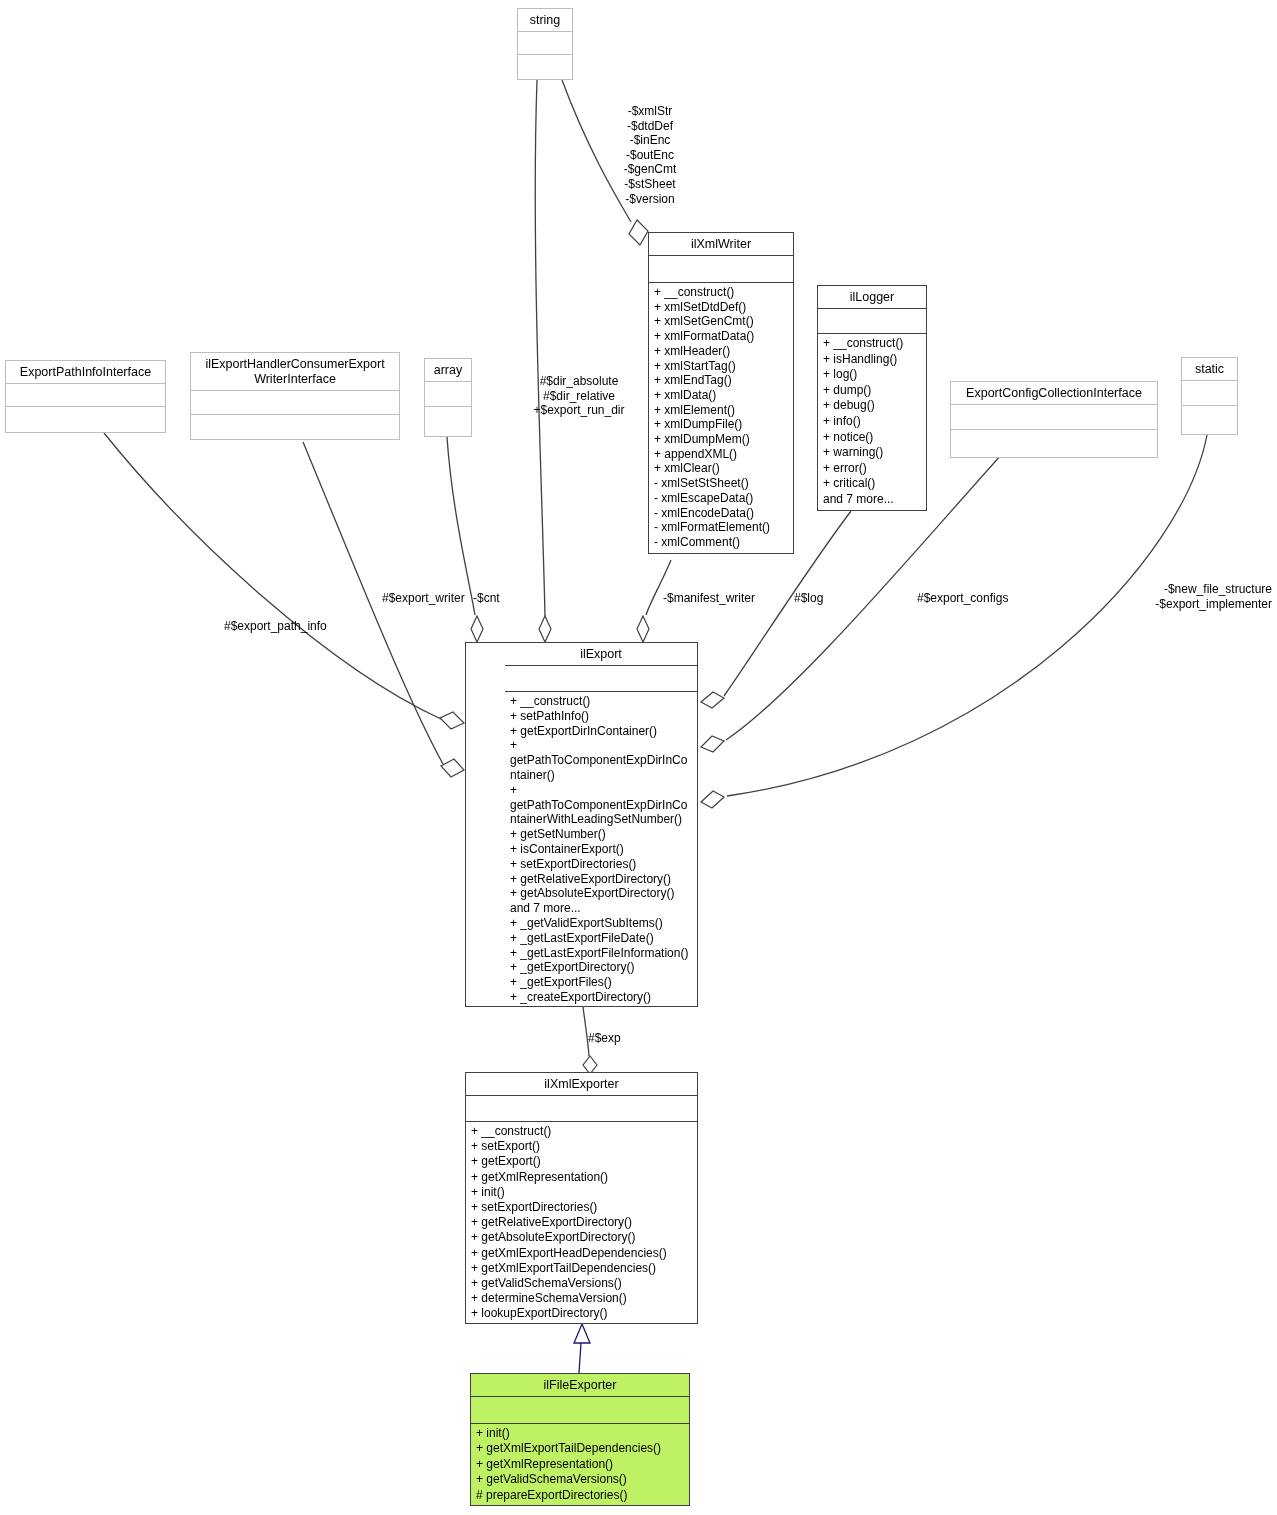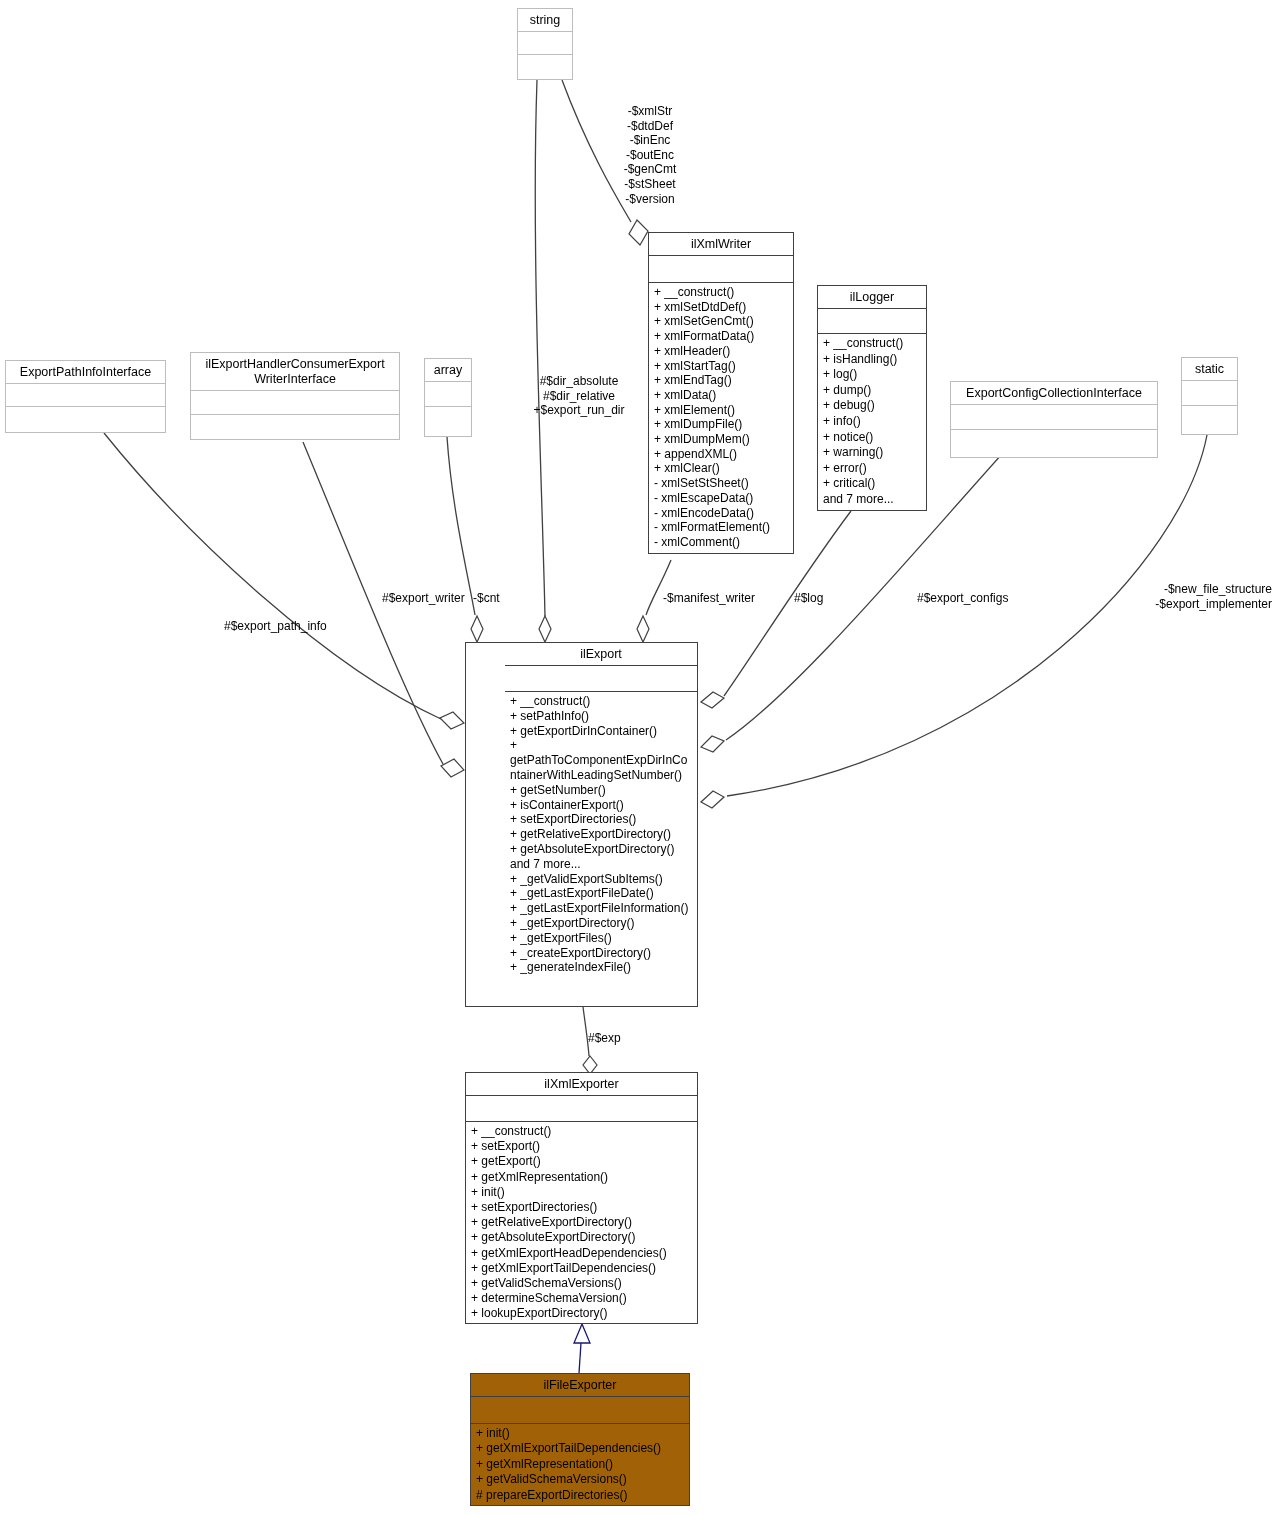--- a/index.html
+++ b/index.html
@@ -9,21 +9,21 @@
   svg.edges { position:absolute; left:0; top:0; width:1277px; height:1515px; }
 
   .uml-box {
     --bc:#404040;
     position:absolute; background:#ffffff;
     border:1px solid var(--bc);
     display:flex; flex-direction:column;
     font-size:12px; line-height:14px; overflow:hidden;
   }
   .uml-box.ext { --bc:#bdbdbd; }
-  .uml-box.gray { background:#a16207; }
+  .uml-box.gray { background:#bef264; }
   .uml-title {
     flex:0 0 auto; text-align:center; padding:4px 2px 3px 2px;
     border-bottom:1px solid var(--bc); font-size:12.5px; line-height:15px;
     overflow-wrap:anywhere;
   }
   .uml-attrs { flex:0 0 auto; border-bottom:1px solid var(--bc); }
   .uml-methods { flex:1 1 auto; padding:2px 5px; overflow-wrap:anywhere; }
   .uml-methods .m { white-space:normal; }
 
   .elabel { position:absolute; font-size:12px; line-height:14.6px; white-space:nowrap; }
@@ -146,20 +146,21 @@
     <div class="uml-methods"></div>
   </div>
 
   <div class="uml-box" style="left:465px; top:642px; width:233px; height:365px;padding-left:39px;">
     <div class="uml-title">ilExport</div>
     <div class="uml-attrs" style="height:26px;"></div>
     <div class="uml-methods" style="line-height:14.8px;">
         <div class="m">+ __construct()</div>
         <div class="m">+ setPathInfo()</div>
         <div class="m">+ getExportDirInContainer()</div>
+        <div class="m">+ getPathToComponentExpDirInContainer()</div>
         <div class="m">+ getPathToComponentExpDirInContainerWithLeadingSetNumber()</div>
         <div class="m">+ getSetNumber()</div>
         <div class="m">+ isContainerExport()</div>
         <div class="m">+ setExportDirectories()</div>
         <div class="m">+ getRelativeExportDirectory()</div>
         <div class="m">+ getAbsoluteExportDirectory()</div>
         <div class="m">and 7 more...</div>
         <div class="m">+ _getValidExportSubItems()</div>
         <div class="m">+ _getLastExportFileDate()</div>
         <div class="m">+ _getLastExportFileInformation()</div>

